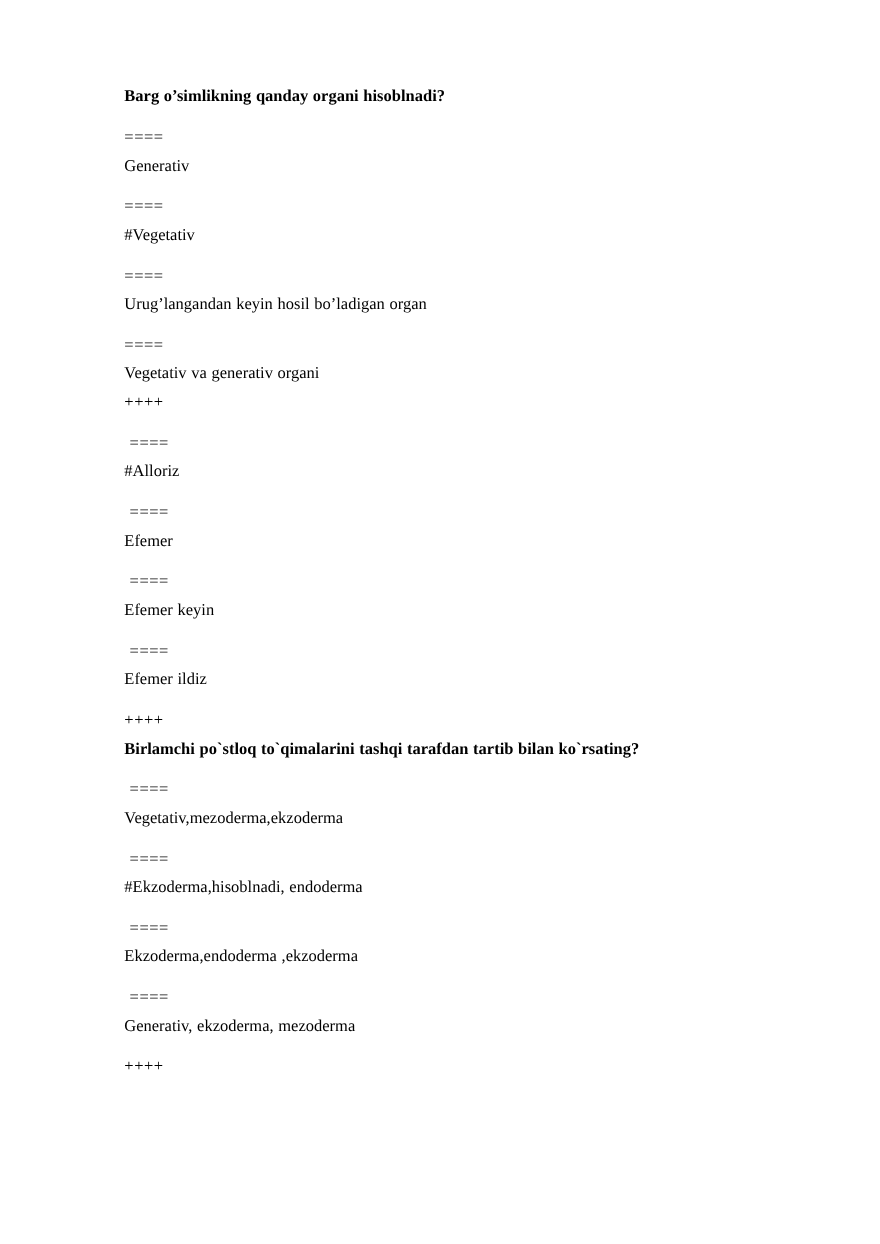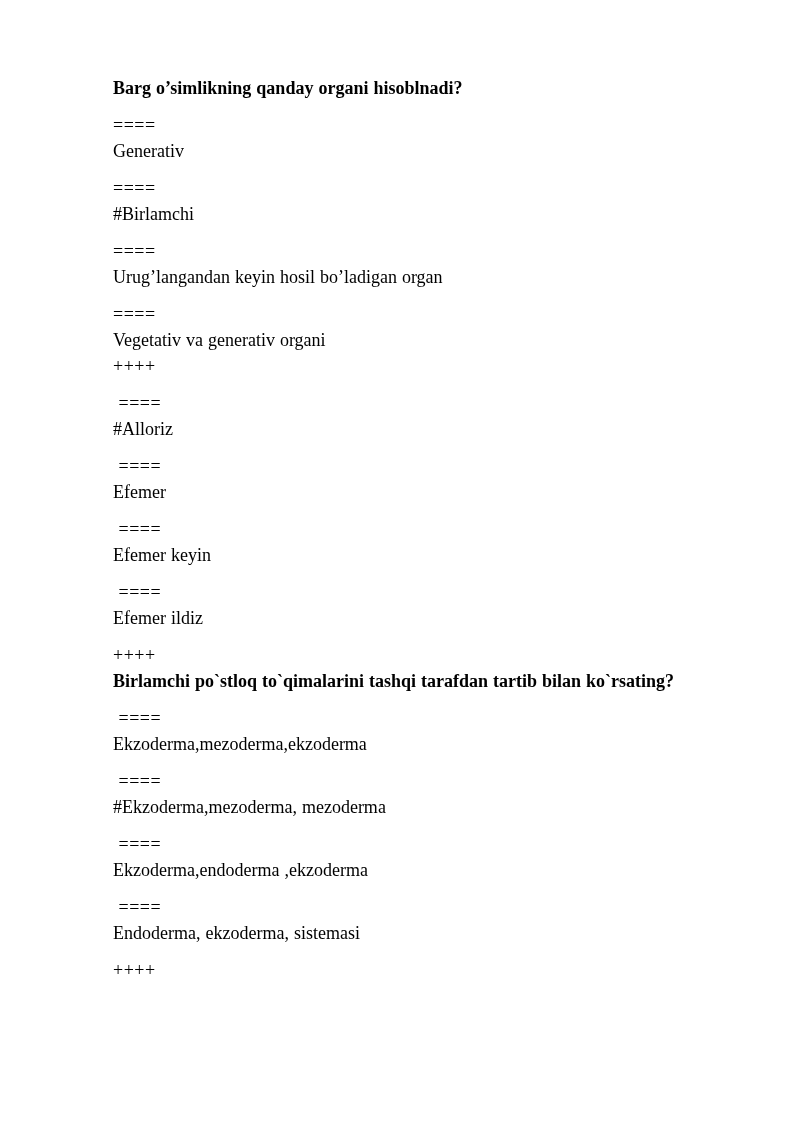--- a/index.html
+++ b/index.html
@@ -9,21 +9,21 @@
   }
   .page {
     position: relative;
     width: 676px;
     height: 1131px;
     background: #ffffff;
     box-sizing: border-box;
     padding: 75px 25px 0 113px;
     overflow: hidden;
     font-family: "Liberation Serif", "DejaVu Serif", serif;
-    font-size: 18px;
+    font-size: 15px;
     color: #000000;
   }
   .content {
     width: 660px;
   }
   .line {
     line-height: 26px;
     white-space: pre-wrap;
     word-spacing: 0.5px;
   }
@@ -43,21 +43,21 @@
 <body>
 
 <div class="page">
   <div class="content">
       <div class="line question">Barg o’simlikning qanday organi hisoblnadi?</div>
       <div class="line blank"></div>
       <div class="line separator">====</div>
       <div class="line option">Generativ</div>
       <div class="line blank"></div>
       <div class="line separator">====</div>
-      <div class="line option">#Birlamchi</div>
+      <div class="line option">#Vegetativ</div>
       <div class="line blank"></div>
       <div class="line separator">====</div>
       <div class="line option">Urug’langandan keyin hosil bo’ladigan organ</div>
       <div class="line blank"></div>
       <div class="line separator">====</div>
       <div class="line option">Vegetativ va generativ organi</div>
       <div class="line plus">++++</div>
       <div class="line blank"></div>
       <div class="line separator"> ====</div>
       <div class="line option">#Alloriz</div>
@@ -68,26 +68,26 @@
       <div class="line separator"> ====</div>
       <div class="line option">Efemer keyin</div>
       <div class="line blank"></div>
       <div class="line separator"> ====</div>
       <div class="line option">Efemer ildiz</div>
       <div class="line blank"></div>
       <div class="line plus">++++</div>
       <div class="line question">Birlamchi po`stloq to`qimalarini tashqi tarafdan tartib bilan ko`rsating?</div>
       <div class="line blank"></div>
       <div class="line separator"> ====</div>
-      <div class="line option">Ekzoderma,mezoderma,ekzoderma</div>
+      <div class="line option">Vegetativ,mezoderma,ekzoderma</div>
       <div class="line blank"></div>
       <div class="line separator"> ====</div>
-      <div class="line option">#Ekzoderma,mezoderma, mezoderma</div>
+      <div class="line option">#Ekzoderma,hisoblnadi, endoderma</div>
       <div class="line blank"></div>
       <div class="line separator"> ====</div>
       <div class="line option">Ekzoderma,endoderma ,ekzoderma</div>
       <div class="line blank"></div>
       <div class="line separator"> ====</div>
-      <div class="line option">Endoderma, ekzoderma, sistemasi</div>
+      <div class="line option">Generativ, ekzoderma, mezoderma</div>
       <div class="line blank"></div>
       <div class="line plus">++++</div>
     </div>
 </div>
 
 </body></html>

